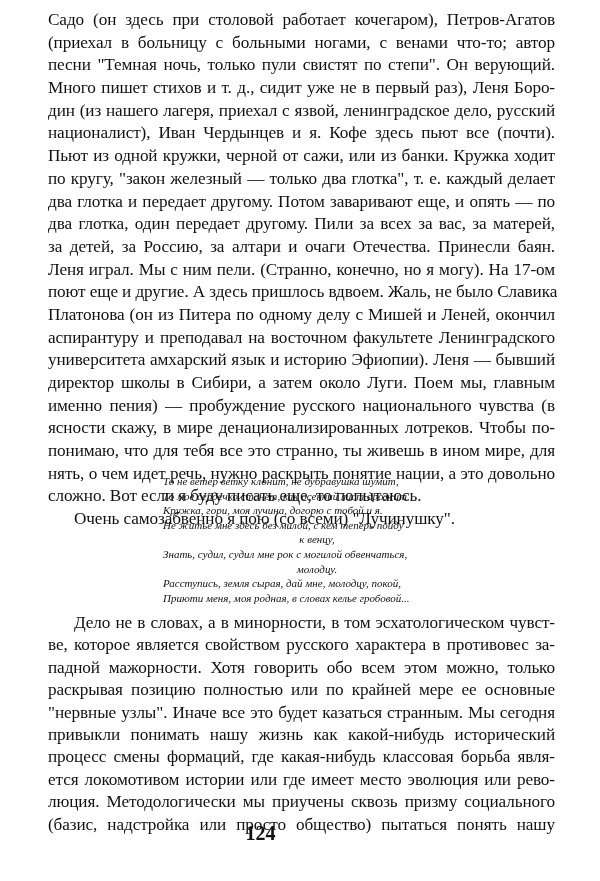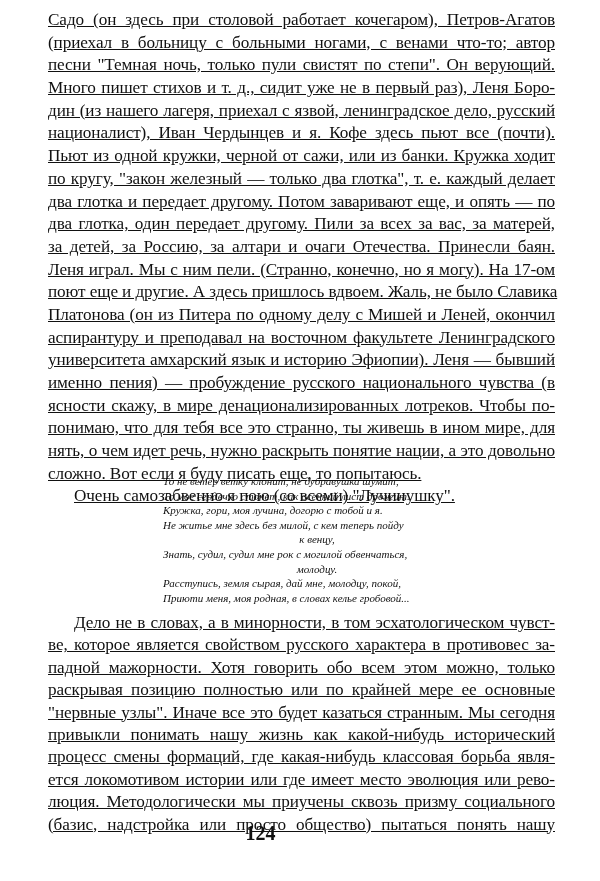--- a/index.html
+++ b/index.html
@@ -12,21 +12,20 @@
     .block {
       position: absolute; left: 48px; width: 507px;
       font-size: 17.2px; line-height: 22.7px;
       text-align: justify; text-align-last: auto;
       letter-spacing: -0.1px;
     }
     .block .ln {
       display: block; white-space: nowrap;
       text-align: justify; text-align-last: justify;
       height: 22.7px;
-      text-decoration: underline;
     }
     .block .ln.last { text-align-last: left; }
     .block .ln.indent { padding-left: 26px; }
     #top-block { top: 9px; }
     #bottom-block { top: 612px; line-height: 22.4px; }
     #bottom-block .ln { height: 22.4px; }
     .poem {
       position: absolute; left: 163px; top: 474px; width: 308px;
       font-size: 11px; line-height: 14.6px; font-style: italic;
     }
@@ -52,20 +51,21 @@
     <span class="ln">Пьют из одной кружки, черной от сажи, или из банки. Кружка ходит</span>
     <span class="ln">по кругу, "закон железный — только два глотка", т. е. каждый делает</span>
     <span class="ln">два глотка и передает другому. Потом заваривают еще, и опять — по</span>
     <span class="ln">два глотка, один передает другому. Пили за всех за вас, за матерей,</span>
     <span class="ln">за детей, за Россию, за алтари и очаги Отечества. Принесли баян.</span>
     <span class="ln">Леня играл. Мы с ним пели. (Странно, конечно, но я могу). На 17-ом</span>
     <span class="ln">поют еще и другие. А здесь пришлось вдвоем. Жаль, не было Славика</span>
     <span class="ln">Платонова (он из Питера по одному делу с Мишей и Леней, окончил</span>
     <span class="ln">аспирантуру и преподавал на восточном факультете Ленинградского</span>
     <span class="ln">университета амхарский язык и историю Эфиопии). Леня — бывший</span>
+    <span class="ln">директор школы в Сибири, а затем около Луги. Поем мы, главным</span>
     <span class="ln">именно пения) — пробуждение русского национального чувства (в</span>
     <span class="ln">ясности скажу, в мире денационализированных лотреков. Чтобы по-</span>
     <span class="ln">понимаю, что для тебя все это странно, ты живешь в ином мире, для</span>
     <span class="ln">нять, о чем идет речь, нужно раскрыть понятие нации, а это довольно</span>
     <span class="ln last">сложно. Вот если я буду писать еще, то попытаюсь.</span>
     <span class="ln last indent">Очень самозабвенно я пою (со всеми) "Лучинушку".</span>
   </div>
 
   <div class="poem">
     <span class="pl">То не ветер ветку клонит, не дубравушка шумит,</span>

